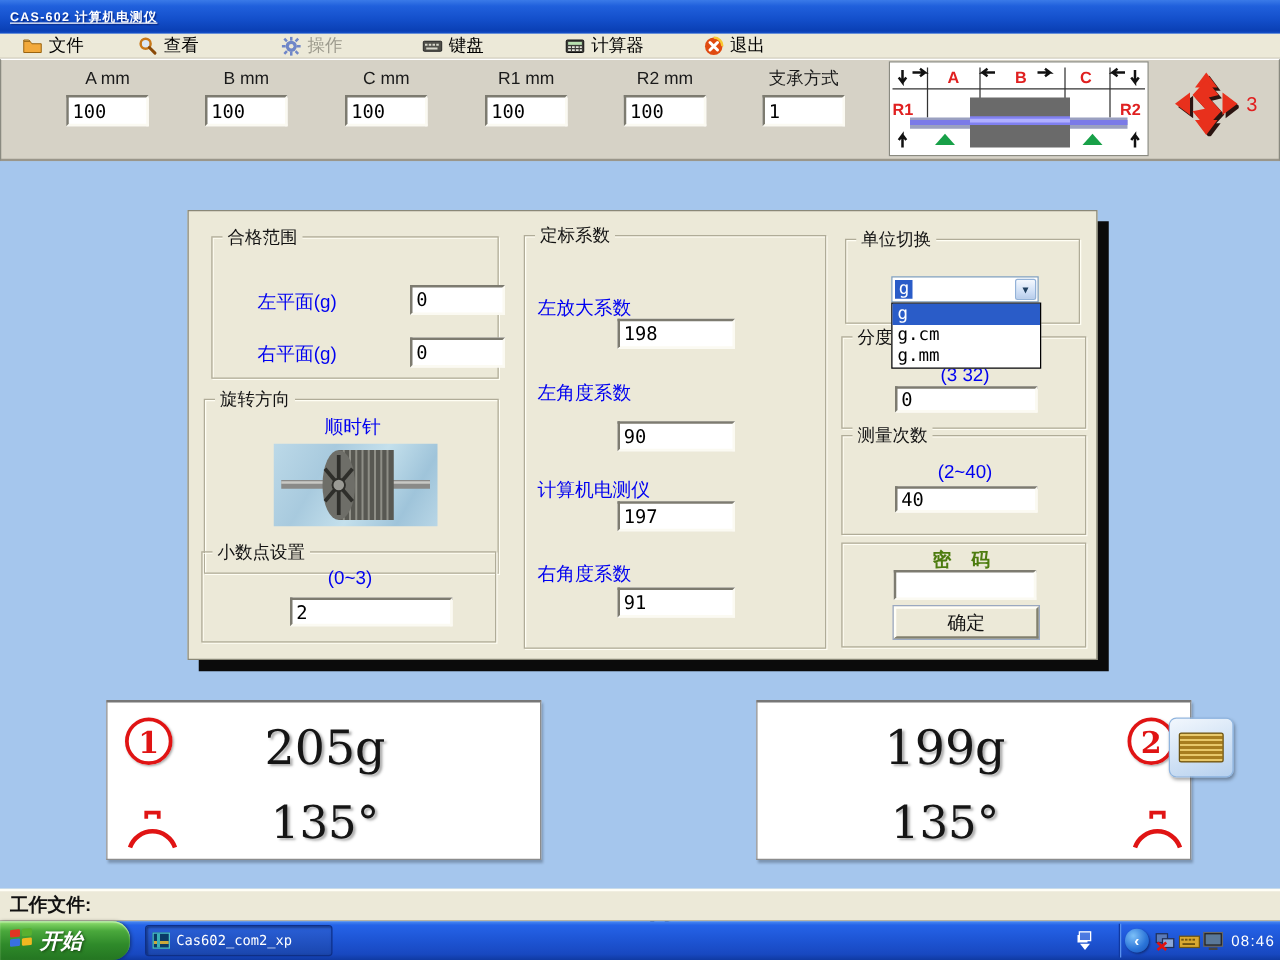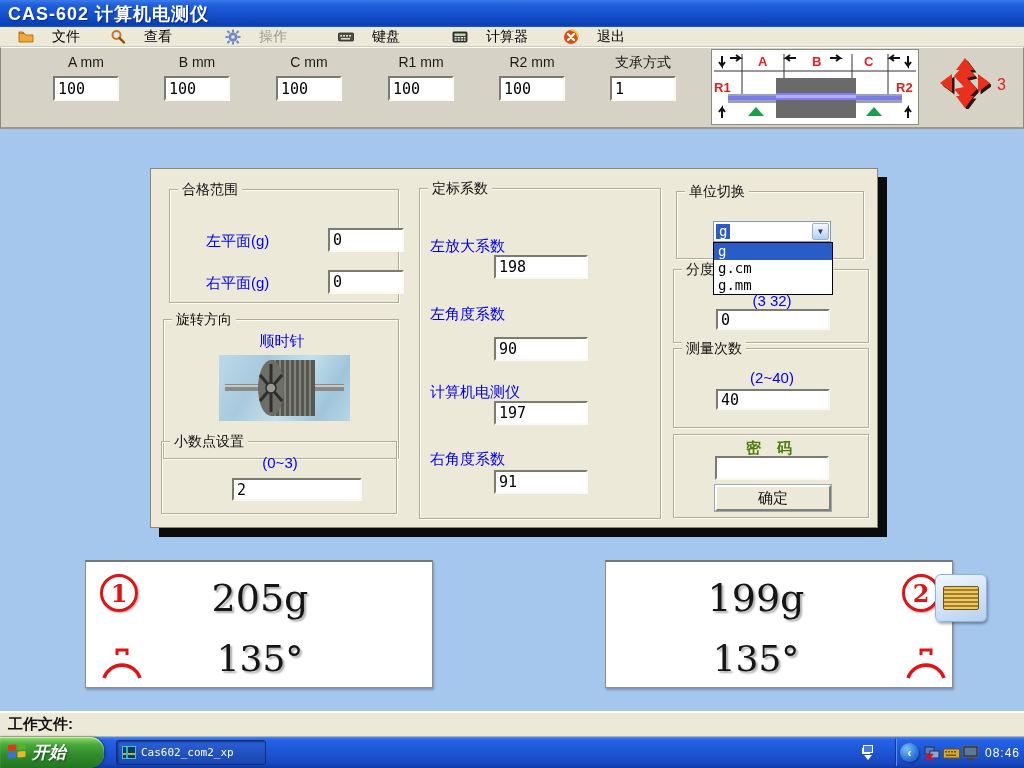--- a/index.html
+++ b/index.html
@@ -4,25 +4,25 @@
 <style>
   * { margin:0; padding:0; box-sizing:border-box; }
   html,body { width:1024px; height:768px; }
   body { font-family:"Liberation Sans",sans-serif; }
   #screen { position:relative; width:1024px; height:768px; overflow:hidden; background:#a5c6ed; }
 
   
   .titlebar { position:absolute; left:0; top:0; width:1024px; height:27px;
     background:linear-gradient(180deg,#3a7ae8 0%,#2060dc 18%,#1450cc 55%,#0a3fb4 92%,#1a55d0 100%);
     display:flex; align-items:center; padding-left:8px; }
-  .titlebar .ttext { color:#fff; font-weight:bold; font-size:18px; text-shadow:1px 1px 1px #06298a; letter-spacing:1px; }
+  .titlebar .ttext { color:#fff; font-weight:bold; font-size:10px; text-shadow:1px 1px 1px #06298a; letter-spacing:1px;text-decoration:underline; }
 
   
   .menubar { position:absolute; left:0; top:27px; width:1024px; height:20px; background:#ece9d8; border-bottom:1px solid #cfccba; }
-  .menu-item { position:absolute; top:0; height:20px; display:flex; align-items:center; gap:18px; cursor:default; }
+  .menu-item { position:absolute; top:0; height:20px; display:flex; align-items:center; gap:5px; cursor:default; }
   .menu-item .mlabel { font-size:14px; color:#000; }
   .menu-item.disabled .mlabel { color:#9d9b8e; }
   .micon { width:16px; height:16px; display:inline-flex; align-items:center; justify-content:center; }
 
   
   .toppanel { position:absolute; left:0; top:47px; width:1024px; height:82px; background:#d6d2c6;
     border-top:1px solid #fff; border-bottom:2px solid #9a968a; border-left:1px solid #8a8a80; border-right:1px solid #8a8a80; }
   .param { position:absolute; top:6px; width:90px; text-align:center; }
   .plabel { font-size:14px; color:#1a1a1a; height:18px; }
   .pinput { display:block; margin:4px auto 0; width:66px; height:25px; }

